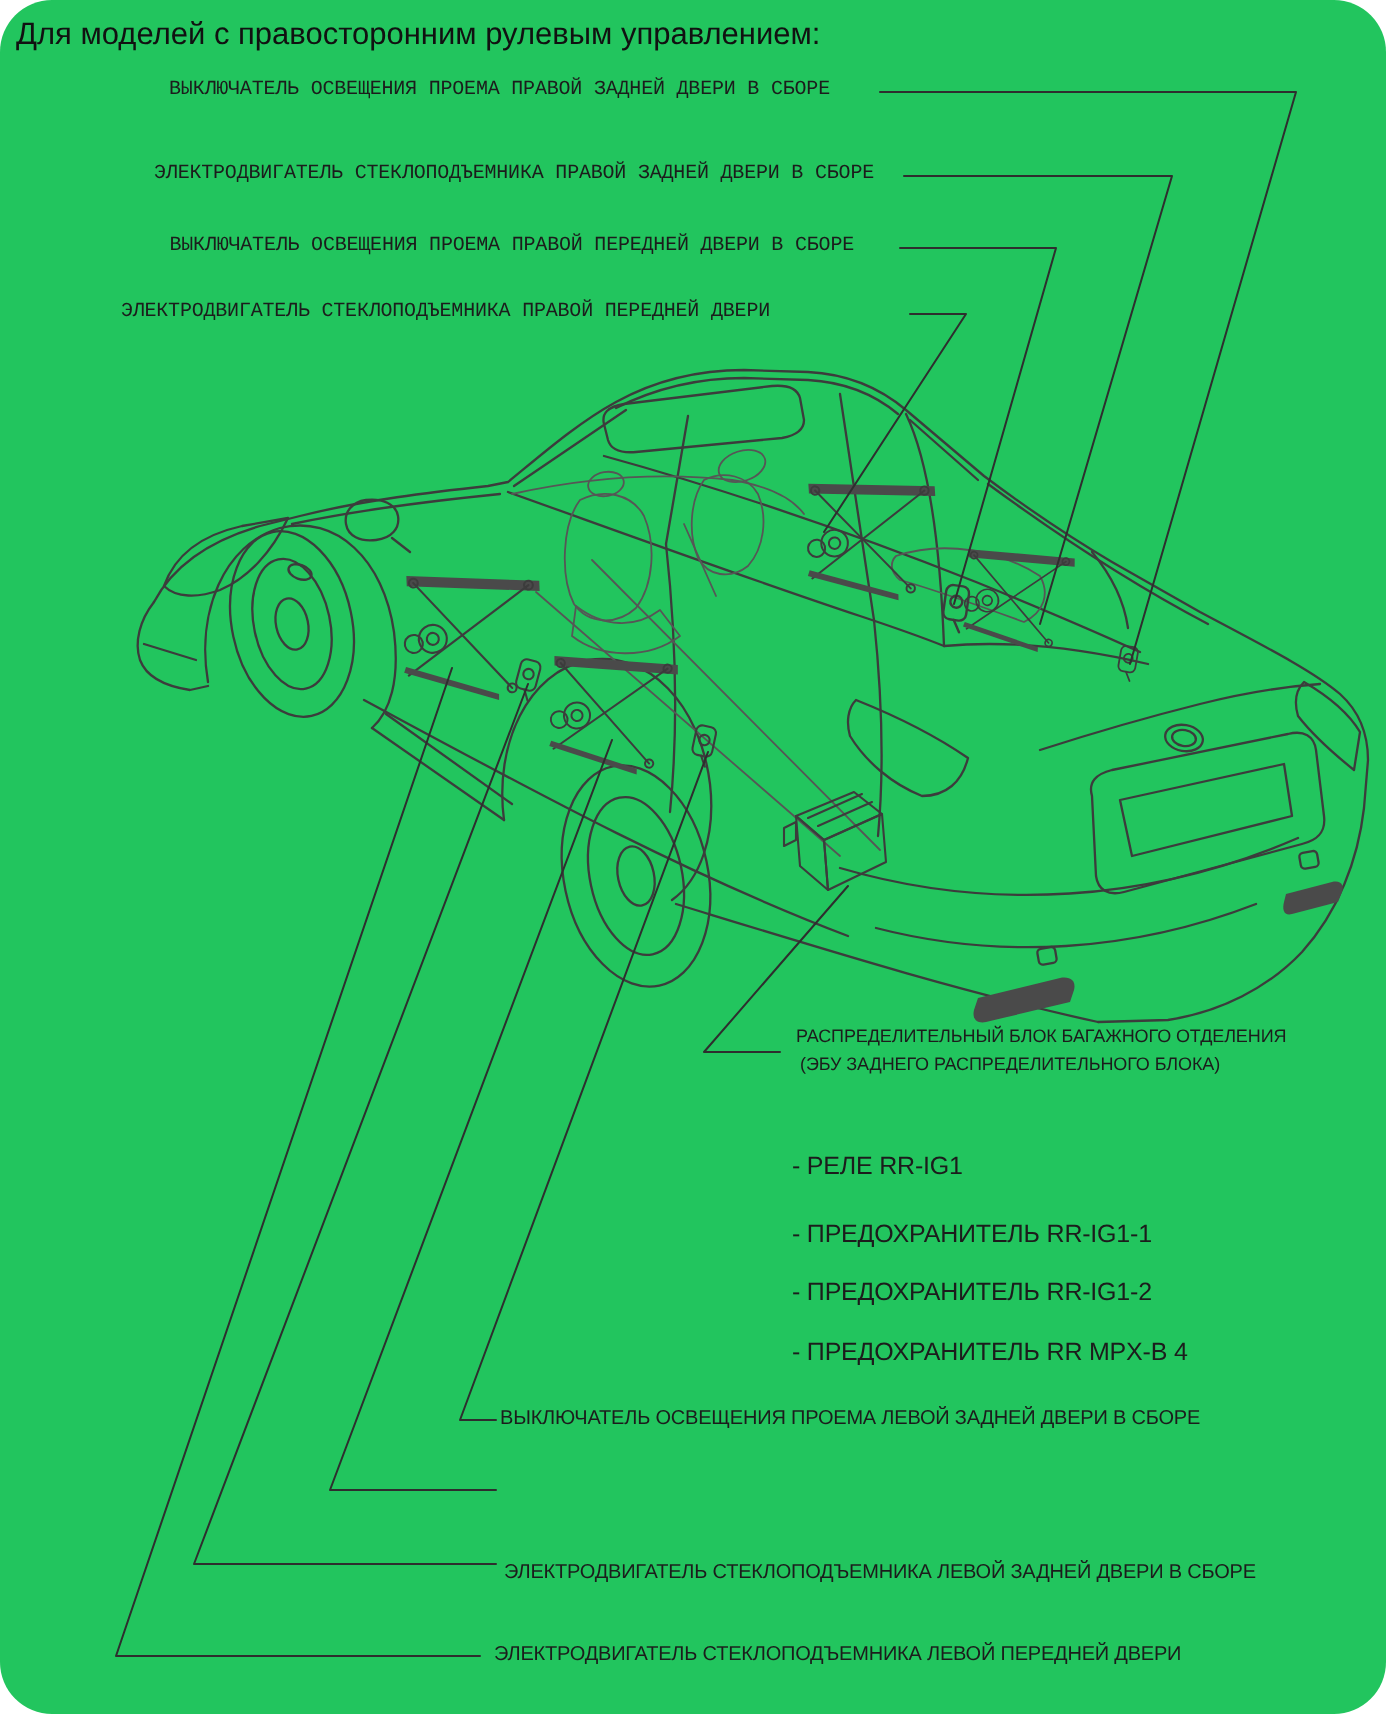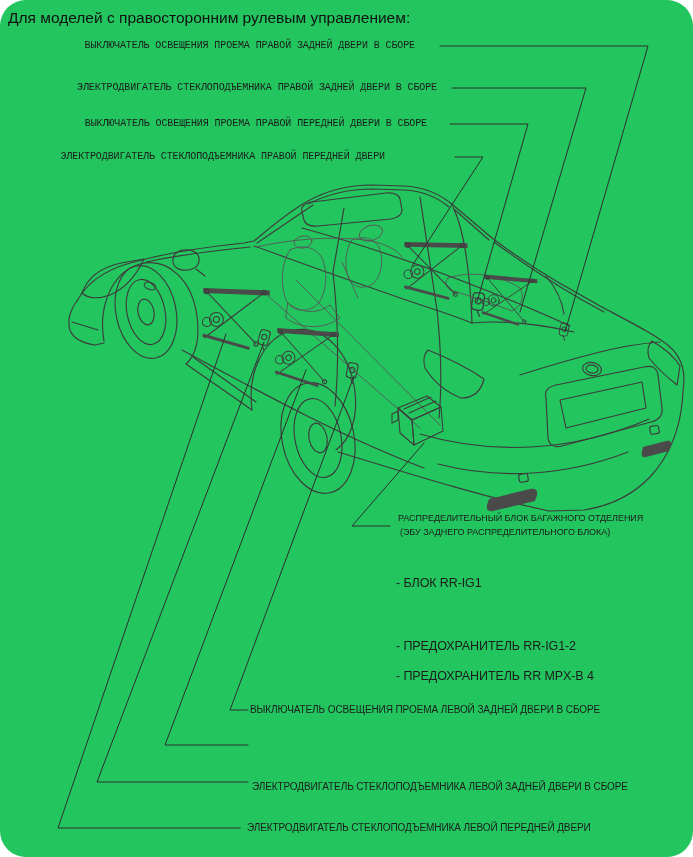--- a/index.html
+++ b/index.html
@@ -156,21 +156,22 @@
   <div class="callout r" style="top:39px;right:278px">ВЫКЛЮЧАТЕЛЬ ОСВЕЩЕНИЯ ПРОЕМА ПРАВОЙ ЗАДНЕЙ ДВЕРИ В СБОРЕ</div>
   <div class="callout r" style="top:81px;right:256px">ЭЛЕКТРОДВИГАТЕЛЬ СТЕКЛОПОДЪЕМНИКА ПРАВОЙ ЗАДНЕЙ ДВЕРИ В СБОРЕ</div>
   <div class="callout r" style="top:117px;right:266px">ВЫКЛЮЧАТЕЛЬ ОСВЕЩЕНИЯ ПРОЕМА ПРАВОЙ ПЕРЕДНЕЙ ДВЕРИ В СБОРЕ</div>
   <div class="callout r" style="top:150px;right:308px">ЭЛЕКТРОДВИГАТЕЛЬ СТЕКЛОПОДЪЕМНИКА ПРАВОЙ ПЕРЕДНЕЙ ДВЕРИ</div>
 
   <div class="blocklabel">
     <div>РАСПРЕДЕЛИТЕЛЬНЫЙ БЛОК БАГАЖНОГО ОТДЕЛЕНИЯ</div>
     <div class="l2">(ЭБУ ЗАДНЕГО РАСПРЕДЕЛИТЕЛЬНОГО БЛОКА)</div>
   </div>
 
-  <div class="fuse" style="top:576px">- БЛОК RR-IG1</div>
+  <div class="fuse" style="top:576px">- РЕЛЕ RR-IG1</div>
+  <div class="fuse" style="top:610px">- ПРЕДОХРАНИТЕЛЬ RR-IG1-1</div>
   <div class="fuse" style="top:639px">- ПРЕДОХРАНИТЕЛЬ RR-IG1-2</div>
   <div class="fuse" style="top:669px">- ПРЕДОХРАНИТЕЛЬ RR MPX-B 4</div>
 
   <div class="callout" style="top:703px;left:250px">ВЫКЛЮЧАТЕЛЬ ОСВЕЩЕНИЯ ПРОЕМА ЛЕВОЙ ЗАДНЕЙ ДВЕРИ В СБОРЕ</div>
   <div class="callout" style="top:780px;left:252px">ЭЛЕКТРОДВИГАТЕЛЬ СТЕКЛОПОДЪЕМНИКА ЛЕВОЙ ЗАДНЕЙ ДВЕРИ В СБОРЕ</div>
   <div class="callout" style="top:821px;left:247px">ЭЛЕКТРОДВИГАТЕЛЬ СТЕКЛОПОДЪЕМНИКА ЛЕВОЙ ПЕРЕДНЕЙ ДВЕРИ</div>
 
 </div>
 
 </body></html>

